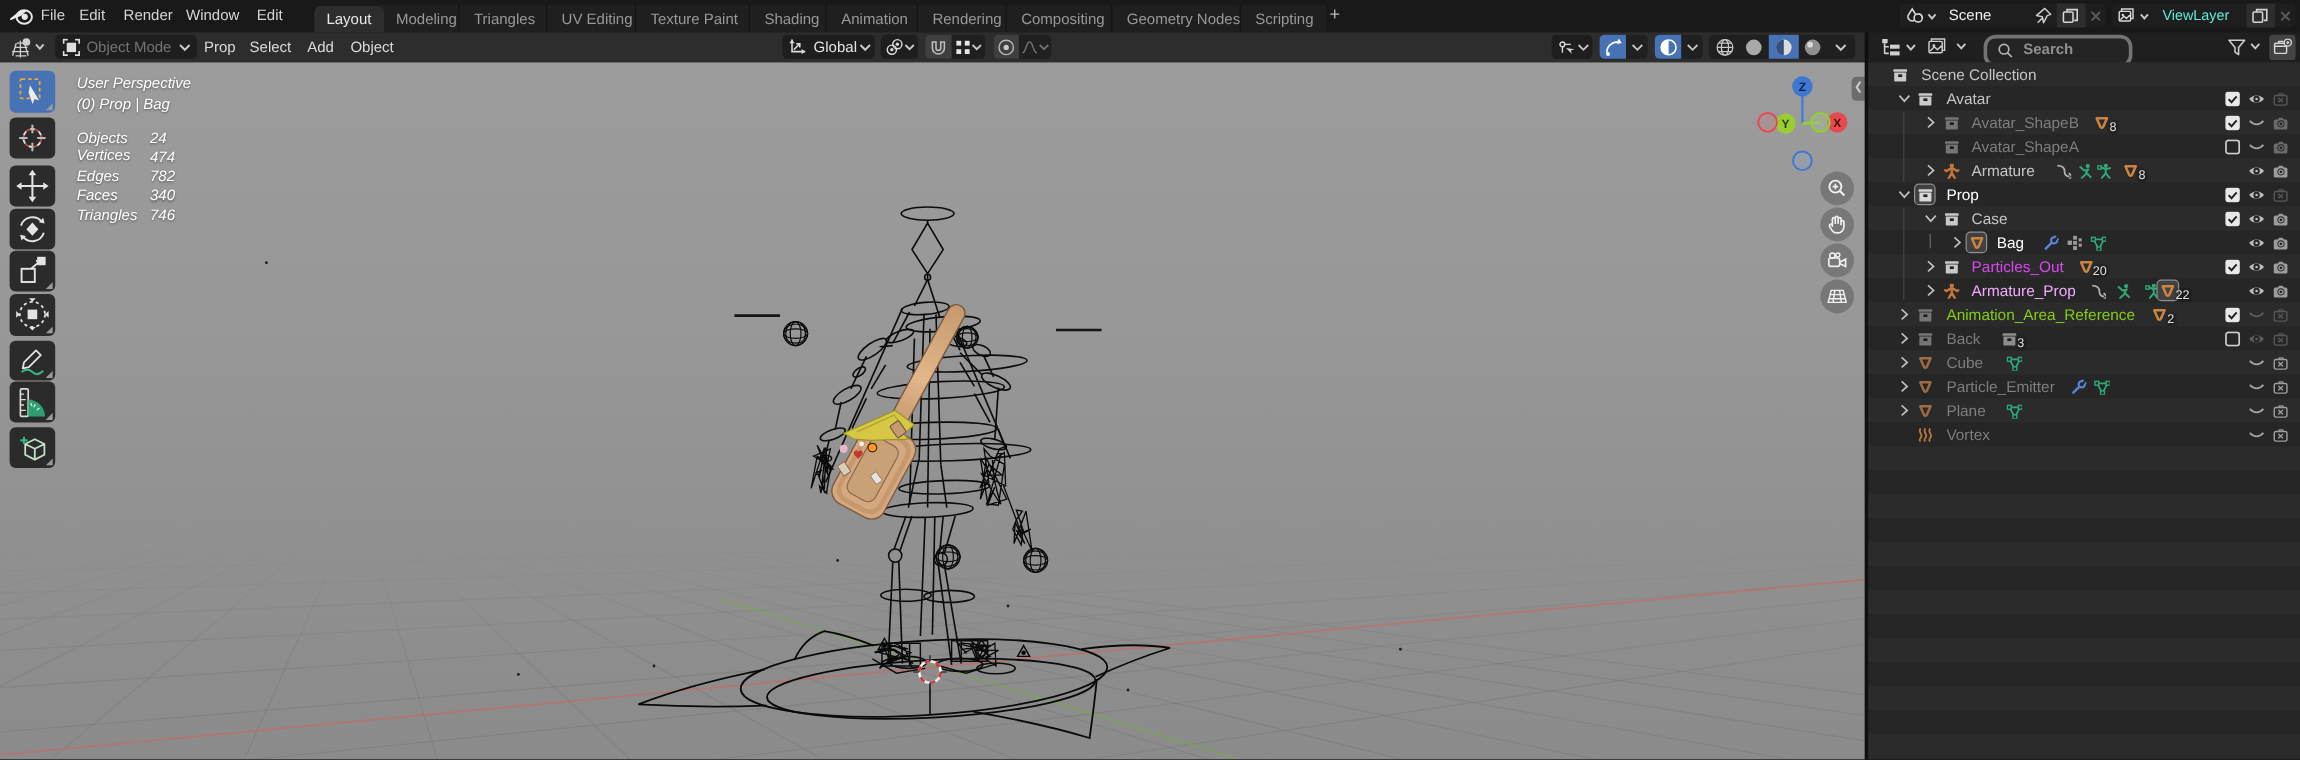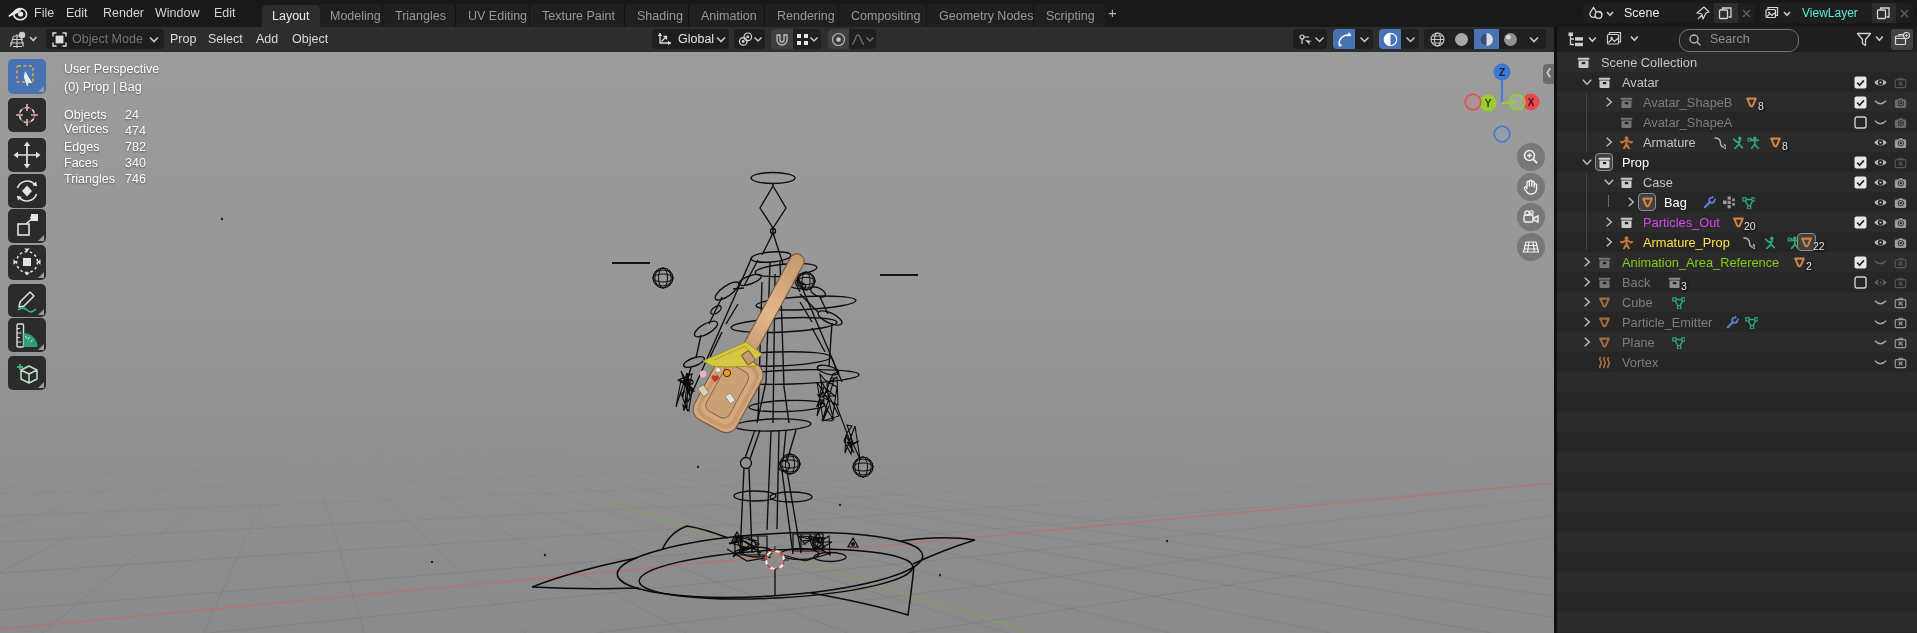--- a/index.html
+++ b/index.html
@@ -20,21 +20,21 @@
   .hwidget{background:#1e1e1e;border-radius:4px;height:20px;top:2px;}
   
   #viewport{left:0;top:52px;width:1554px;height:581px;
     background:linear-gradient(#9c9c9c 0%,#979797 40%,#909090 70%,#8b8b8b 100%);}
   
   #split{left:1554px;top:27px;width:3px;height:606px;background:#101010;}
   
   .tbtn{left:8px;width:38px;background:#2b2b2b;}
   .tbtn.active{background:#4772b3;}
   
-  .ovtext{color:#fff;font-size:12.5px;text-shadow:0 1px 2px rgba(0,0,0,.45);}
+  .ovtext{color:#fff;font-size:12.5px;text-shadow:0 1px 2px rgba(0,0,0,.45);font-style:italic;}
   
   #outliner{left:1557px;top:52px;width:360px;height:581px;background:#262626;}
   .orow{position:absolute;left:0;width:360px;height:20px;}
   .orow.alt{background:#2b2b2b;}
   .otext{position:absolute;top:3px;font-size:12.8px;color:#c5c5c5;white-space:nowrap;}
 </style>
 </head>
 <body>
 <div id="stage">
   <div class="abs" id="topbar">
@@ -272,21 +272,21 @@
     <div class="abs" style="left:48px;top:2px;width:40px;height:21px;">
       <svg class="abs" style="left:0px;top:1px" width="38" height="18" viewBox="0 0 38 18">
         <rect x="2.5" y="4.5" width="11" height="9.5" rx="1" fill="none" stroke="#cfcfcf" stroke-width="1.2"></rect>
         <path d="M4.5,4.5 v-2 h11 v9.5 h-2" fill="none" stroke="#cfcfcf" stroke-width="1.2"></path>
         <circle cx="6.5" cy="8" r="1.2" fill="#cfcfcf"></circle>
         <path d="M3.5,12.5 l3.5,-3.5 l2.5,2.5 l3,-3 l1,1" fill="none" stroke="#cfcfcf" stroke-width="1.2"></path>
         <path d="M26,6.5 l3.4,3.8 l3.4,-3.8" fill="none" stroke="#c8c8c8" stroke-width="1.6"></path>
       </svg>
     </div>
 
-    <div class="abs" style="left:122px;top:2px;width:118px;height:21px;background:#242424;border:1px solid #737373;border-radius:10px;">
+    <div class="abs" style="left:96px;top:2px;width:118px;height:21px;background:#242424;border:3px solid #737373;border-radius:10px;font-weight:bold;">
       <svg class="abs" style="left:8px;top:3px" width="14" height="14" viewBox="0 0 14 14">
         <circle cx="6" cy="6" r="4" fill="none" stroke="#b5b5b5" stroke-width="1.4"></circle>
         <path d="M9,9 l3.5,3.5" stroke="#b5b5b5" stroke-width="1.4"></path>
       </svg>
       <div class="abs" style="left:30px;top:2px;color:#909090;font-size:12.5px;">Search</div>
     </div>
 
     <div class="abs" style="left:297px;top:2px;width:34px;height:21px;">
       <svg class="abs" style="left:2px;top:3px" width="30" height="15" viewBox="0 0 30 15">
         <path d="M1.5,1.5 h13 l-5,6 v6 l-3,-2 v-4 Z" fill="none" stroke="#cfcfcf" stroke-width="1.3" stroke-linejoin="round"></path>
@@ -929,21 +929,21 @@
         </svg>
     <svg class="abs" style="left:337px;top:166px" width="13" height="13" viewBox="0 0 13 13">
           <use href="#i-cam" color="#9c9c9c" fill="#9c9c9c"></use>
         </svg>
     <svg class="abs" style="left:46px;top:186px" width="12" height="12" viewBox="0 0 13 13">
           <use href="#i-chevR" color="#c0c0c0" fill="#c0c0c0"></use>
         </svg>
     <svg class="abs" style="left:63px;top:186px" width="13" height="13" viewBox="0 0 13 13">
           <use href="#i-arm" color="#c4773c" fill="#c4773c"></use>
         </svg>
-    <div class="otext" style="left:86px;top:185px;color:#fde047">Armature_Prop</div>
+    <div class="otext" style="left:86px;top:185px;color:#f0abfc">Armature_Prop</div>
     <svg class="abs" style="left:185px;top:186px" width="13" height="13" viewBox="0 0 13 13">
           <use href="#i-constr" color="#9a9a9a" fill="#9a9a9a"></use>
         </svg>
     <svg class="abs" style="left:206px;top:186px" width="13" height="13" viewBox="0 0 13 13">
           <use href="#i-fig1" color="#9a9a9a" fill="#9a9a9a"></use>
         </svg>
     <svg class="abs" style="left:230px;top:186px" width="13" height="13" viewBox="0 0 13 13">
           <use href="#i-fig2" color="#9a9a9a" fill="#9a9a9a"></use>
         </svg>
     <div class="abs" style="left:240px;top:183px;width:19px;height:18px;background:#414141;border:1px solid #909090;border-radius:4px;box-sizing:border-box"></div>

